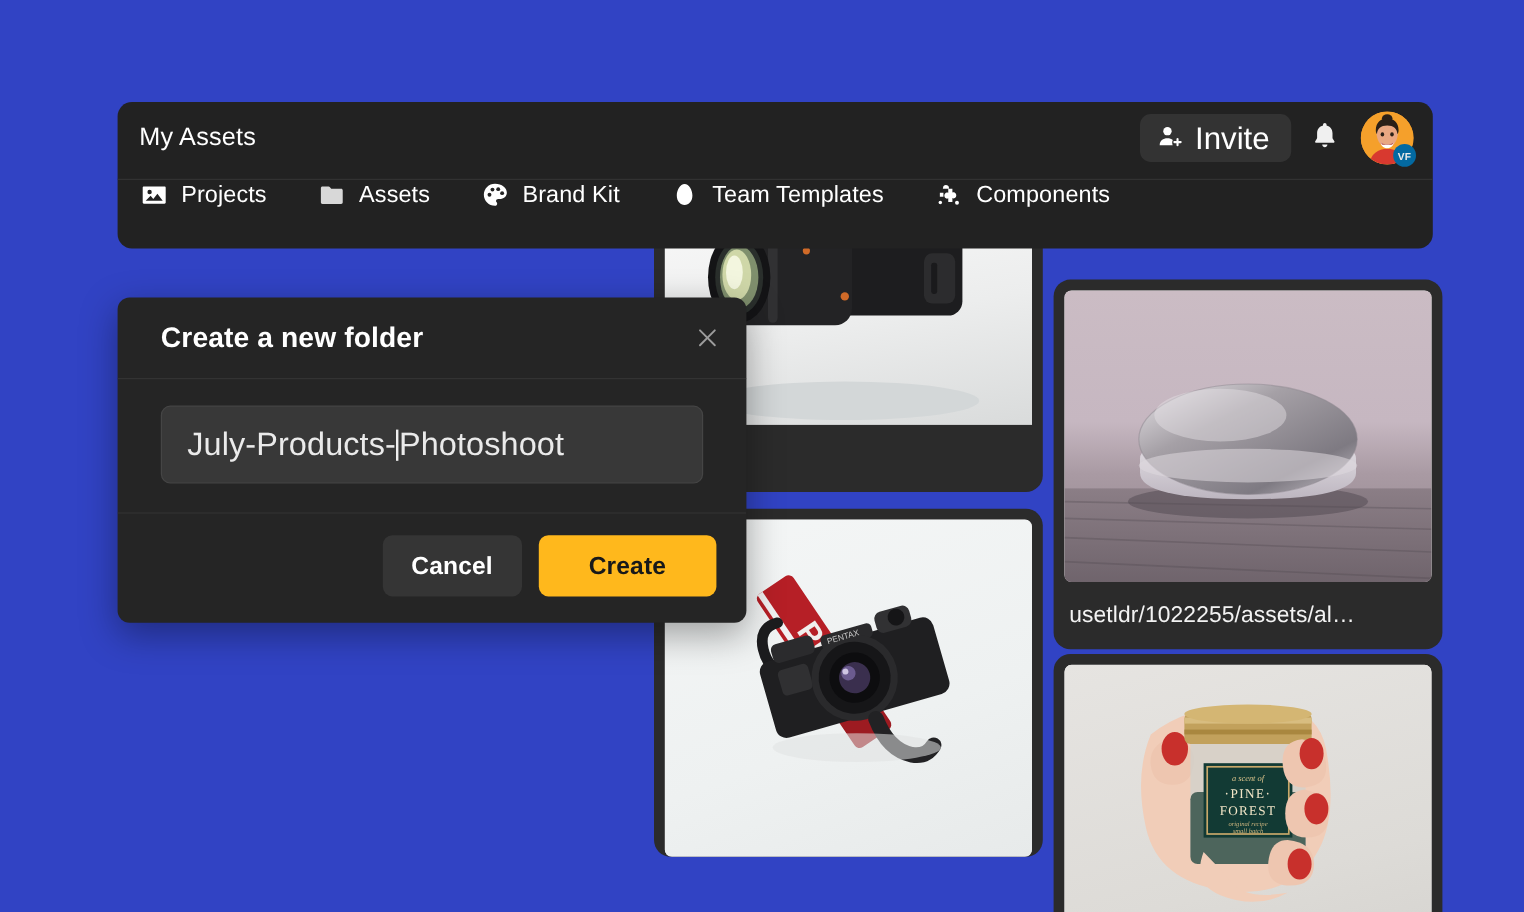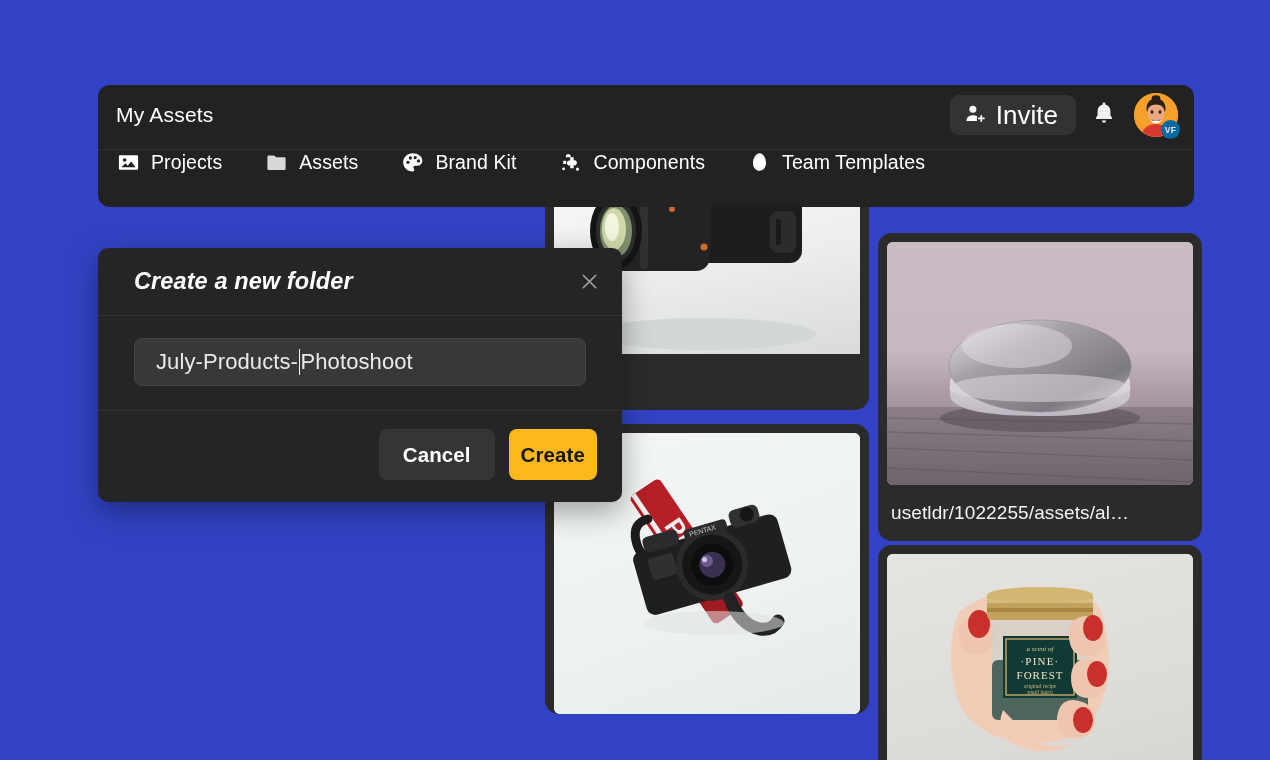--- a/index.html
+++ b/index.html
@@ -183,21 +183,20 @@
     overflow: hidden;
     box-shadow: 0 10px 30px rgba(0,0,0,.35);
   }
 
   .modal-head {
     height: 68px;
     display: flex;
     align-items: center;
     padding: 0 18px 0 36px;
     border-bottom: 1px solid #333333;
-    font-style: italic;
   }
   .modal-title {
     flex: 1 1 auto;
     color: #ffffff;
     font-size: 23.5px;
     font-weight: bold;
     letter-spacing: .1px;
   }
   .modal-close {
     width: 30px; height: 30px;
@@ -205,27 +204,27 @@
     cursor: pointer;
   }
 
   .modal-body {
     padding: 22px 36px 24px 36px;
     border-bottom: 1px solid #333333;
   }
 
   .folder-input {
     width: 100%;
-    height: 48px;
+    height: 65px;
     background: #383838;
     border: 1px solid #454545;
     border-radius: 8px;
     color: #eaeaea;
     font-family: "Liberation Sans", sans-serif;
-    font-size: 22px;
+    font-size: 27px;
     padding: 0 21px;
     outline: none;
     letter-spacing: .1px;
     display: flex;
     align-items: center;
   }
   .caret {
     display: inline-block;
     width: 1.5px;
     height: 26px;
@@ -246,21 +245,21 @@
     border-radius: 8px;
     font-size: 20.5px;
     font-weight: bold;
     display: flex; align-items: center; justify-content: center;
     cursor: pointer;
     border: none;
     font-family: "Liberation Sans", sans-serif;
     letter-spacing: .1px;
   }
   .btn-cancel { background: #353535; color: #ffffff; padding: 0 24px; }
-  .btn-create { background: #ffb81c; color: #17181a; padding: 0 12px; }
+  .btn-create { background: #ffb81c; color: #17181a; padding: 0 42px; }
 
 </style>
 </head>
 <body>
 
 <div class="asset-grid">
 
   <div class="asset-card" id="card-cam1">
     <div class="asset-thumb">
       <div class="ph bg-studio2"></div>
@@ -482,36 +481,36 @@
           <circle cx="14.8" cy="6.9" r="1.7" fill="#222222"></circle>
           <circle cx="18.2" cy="10.4" r="1.7" fill="#222222"></circle>
         </svg>
       </span>
       <span>Brand Kit</span>
     </div>
 
     <div class="nav-item">
       <span class="nav-icon">
         <svg width="23" height="23" viewBox="0 0 24 24" fill="#ffffff">
+          <path d="M12 2.4c-3.9 0-6.8 5.4-6.8 10.1 0 5.1 3.1 8.1 6.8 8.1s6.8-3 6.8-8.1c0-4.7-2.9-10.1-6.8-10.1z"></path>
+        </svg>
+      </span>
+      <span>Team Templates</span>
+    </div>
+
+    <div class="nav-item">
+      <span class="nav-icon">
+        <svg width="23" height="23" viewBox="0 0 24 24" fill="#ffffff">
           <path d="M9.6 3.2c1.5 0 2.7 1 2.7 2.3 0 .4-.1.8-.3 1.1h3.3v3.3c.3-.2.7-.3 1.1-.3 1.3 0 2.3 1.2 2.3 2.7s-1 2.7-2.3 2.7c-.4 0-.8-.1-1.1-.3v3.3h-3.6v-3.1c-.3.2-.7.3-1.1.3-1.3 0-2.3-1.2-2.3-2.7s1-2.7 2.3-2.7c.4 0 .8.1 1.1.3V6.6H6.9c.2-.3.3-.7.3-1.1 0 0 0 0 0 0 0-1.3 1-2.3 2.4-2.3z"></path>
           <path d="M4.4 10.1h3.1v3.4H4.4z"></path>
           <circle cx="19.3" cy="18.8" r="1.7"></circle>
           <circle cx="4.8" cy="18.6" r="1.5"></circle>
         </svg>
       </span>
       <span>Components</span>
-    </div>
-
-    <div class="nav-item">
-      <span class="nav-icon">
-        <svg width="23" height="23" viewBox="0 0 24 24" fill="#ffffff">
-          <path d="M12 2.4c-3.9 0-6.8 5.4-6.8 10.1 0 5.1 3.1 8.1 6.8 8.1s6.8-3 6.8-8.1c0-4.7-2.9-10.1-6.8-10.1z"></path>
-        </svg>
-      </span>
-      <span>Team Templates</span>
     </div>
 
   </div>
 </div>
 
 <div class="modal">
 
   <div class="modal-head">
     <div class="modal-title">Create a new folder</div>
     <div class="modal-close">

